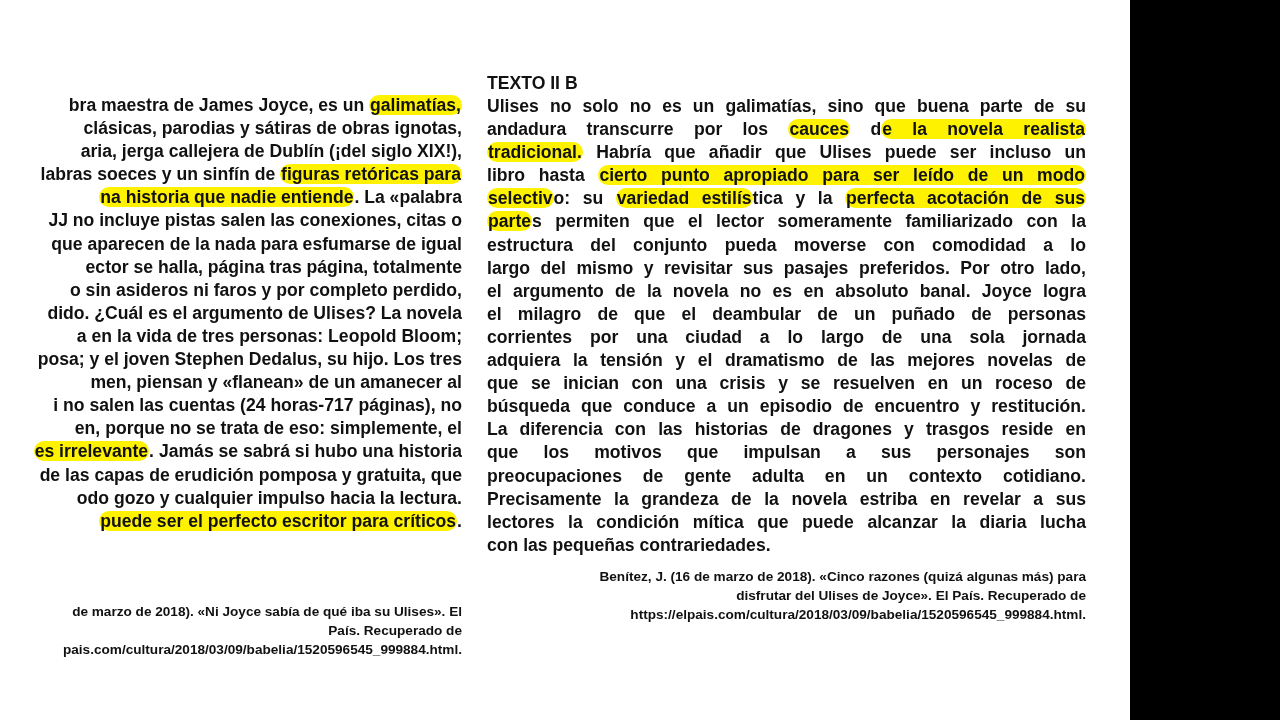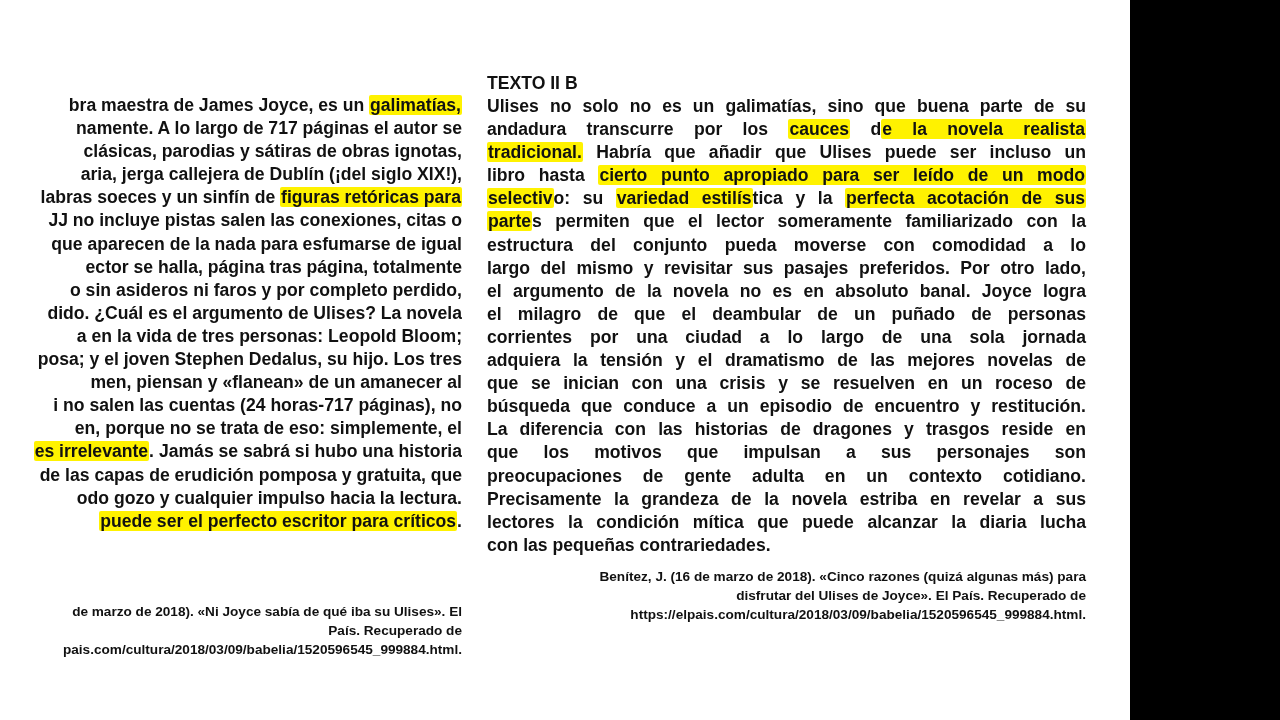--- a/index.html
+++ b/index.html
@@ -19,40 +19,40 @@
   .line {
     font-size: 17.6px; line-height: 23.1px; height: 23.1px;
     white-space: nowrap; text-align: justify; text-align-last: justify;
   }
   .col-left .line { text-align: right; text-align-last: right; direction: ltr; }
   .line.last { text-align-last: left; }
   .col-left .line.last { text-align-last: right; }
 
   .title { font-size: 17.6px; line-height: 23px; height: 23px; }
 
-  .hl { background: #fff200; padding: 0 1px; border-radius: 2px; margin-top: 24px; }
+  .hl { background: #fff200; padding: 0 1px; border-radius: 10px; margin-top: 24px; }
 
   .cite {
     position: absolute; font-size: 13.6px; line-height: 19px; text-align: right; color: #111;
   }
   .cite-left { left: 0; top: 602px; width: 462px; overflow: hidden; }
   .cite-right { left: 487px; top: 567px; width: 599px; }
   .cite .cl { white-space: nowrap; }
 </style>
 </head>
 <body>
 
 <div class="page">
 
   <div class="col col-left" id="left-col">
       <div class="line"><span>bra maestra de James Joyce, es un </span><span class="hl">galimatías,</span></div>
-      <div class="line"><span>namente. A lo largo de 717 páginas el autor se</span></div>
       <div class="line"><span> clásicas, parodias y sátiras de obras ignotas,</span></div>
       <div class="line"><span>aria, jerga callejera de Dublín (¡del siglo XIX!),</span></div>
       <div class="line"><span>labras soeces y un sinfín de </span><span class="hl">figuras retóricas para</span></div>
+      <div class="line"><span class="hl">na historia que nadie entiende</span><span>. La «palabra</span></div>
       <div class="line"><span>JJ no incluye pistas salen las conexiones, citas o</span></div>
       <div class="line"><span>que aparecen de la nada para esfumarse de igual</span></div>
       <div class="line"><span>ector se halla, página tras página, totalmente</span></div>
       <div class="line"><span>o sin asideros ni faros y por completo perdido,</span></div>
       <div class="line"><span>dido. ¿Cuál es el argumento de Ulises? La novela</span></div>
       <div class="line"><span>a en la vida de tres personas: Leopold Bloom;</span></div>
       <div class="line"><span>posa; y el joven Stephen Dedalus, su hijo. Los tres</span></div>
       <div class="line"><span>men, piensan y «flanean» de un amanecer al</span></div>
       <div class="line"><span>i no salen las cuentas (24 horas-717 páginas), no</span></div>
       <div class="line"><span>en, porque no se trata de eso: simplemente, el</span></div>

